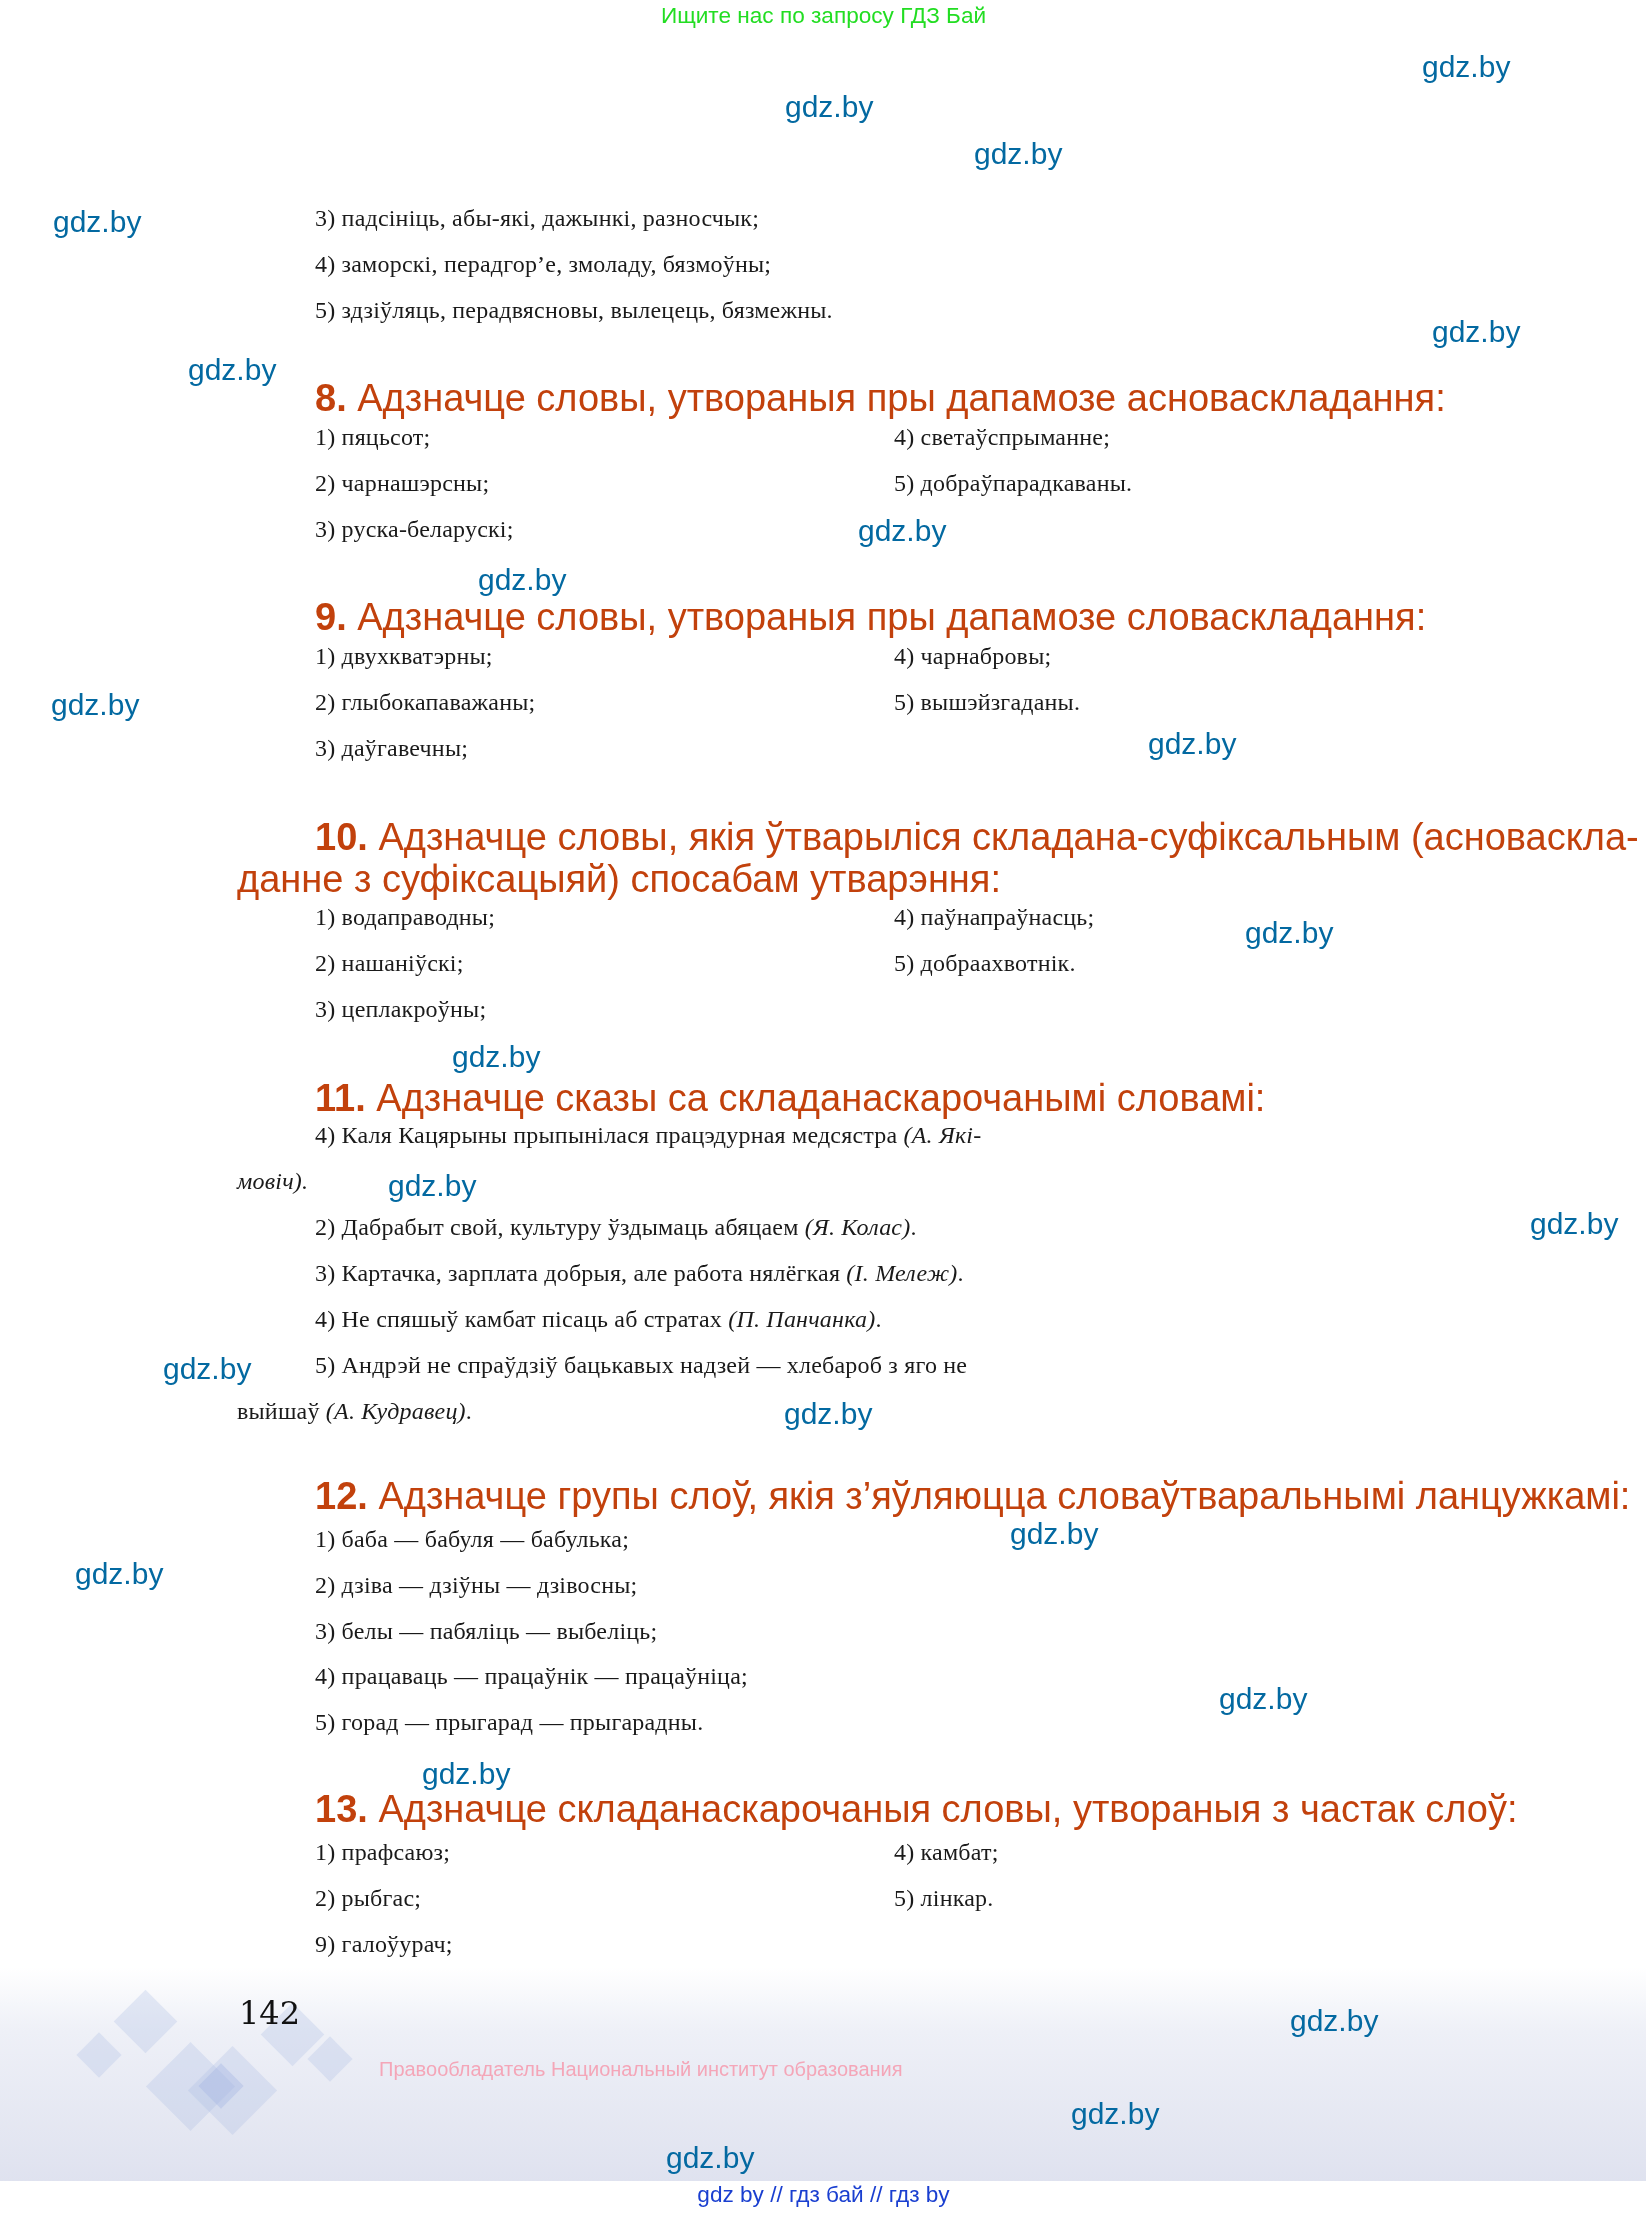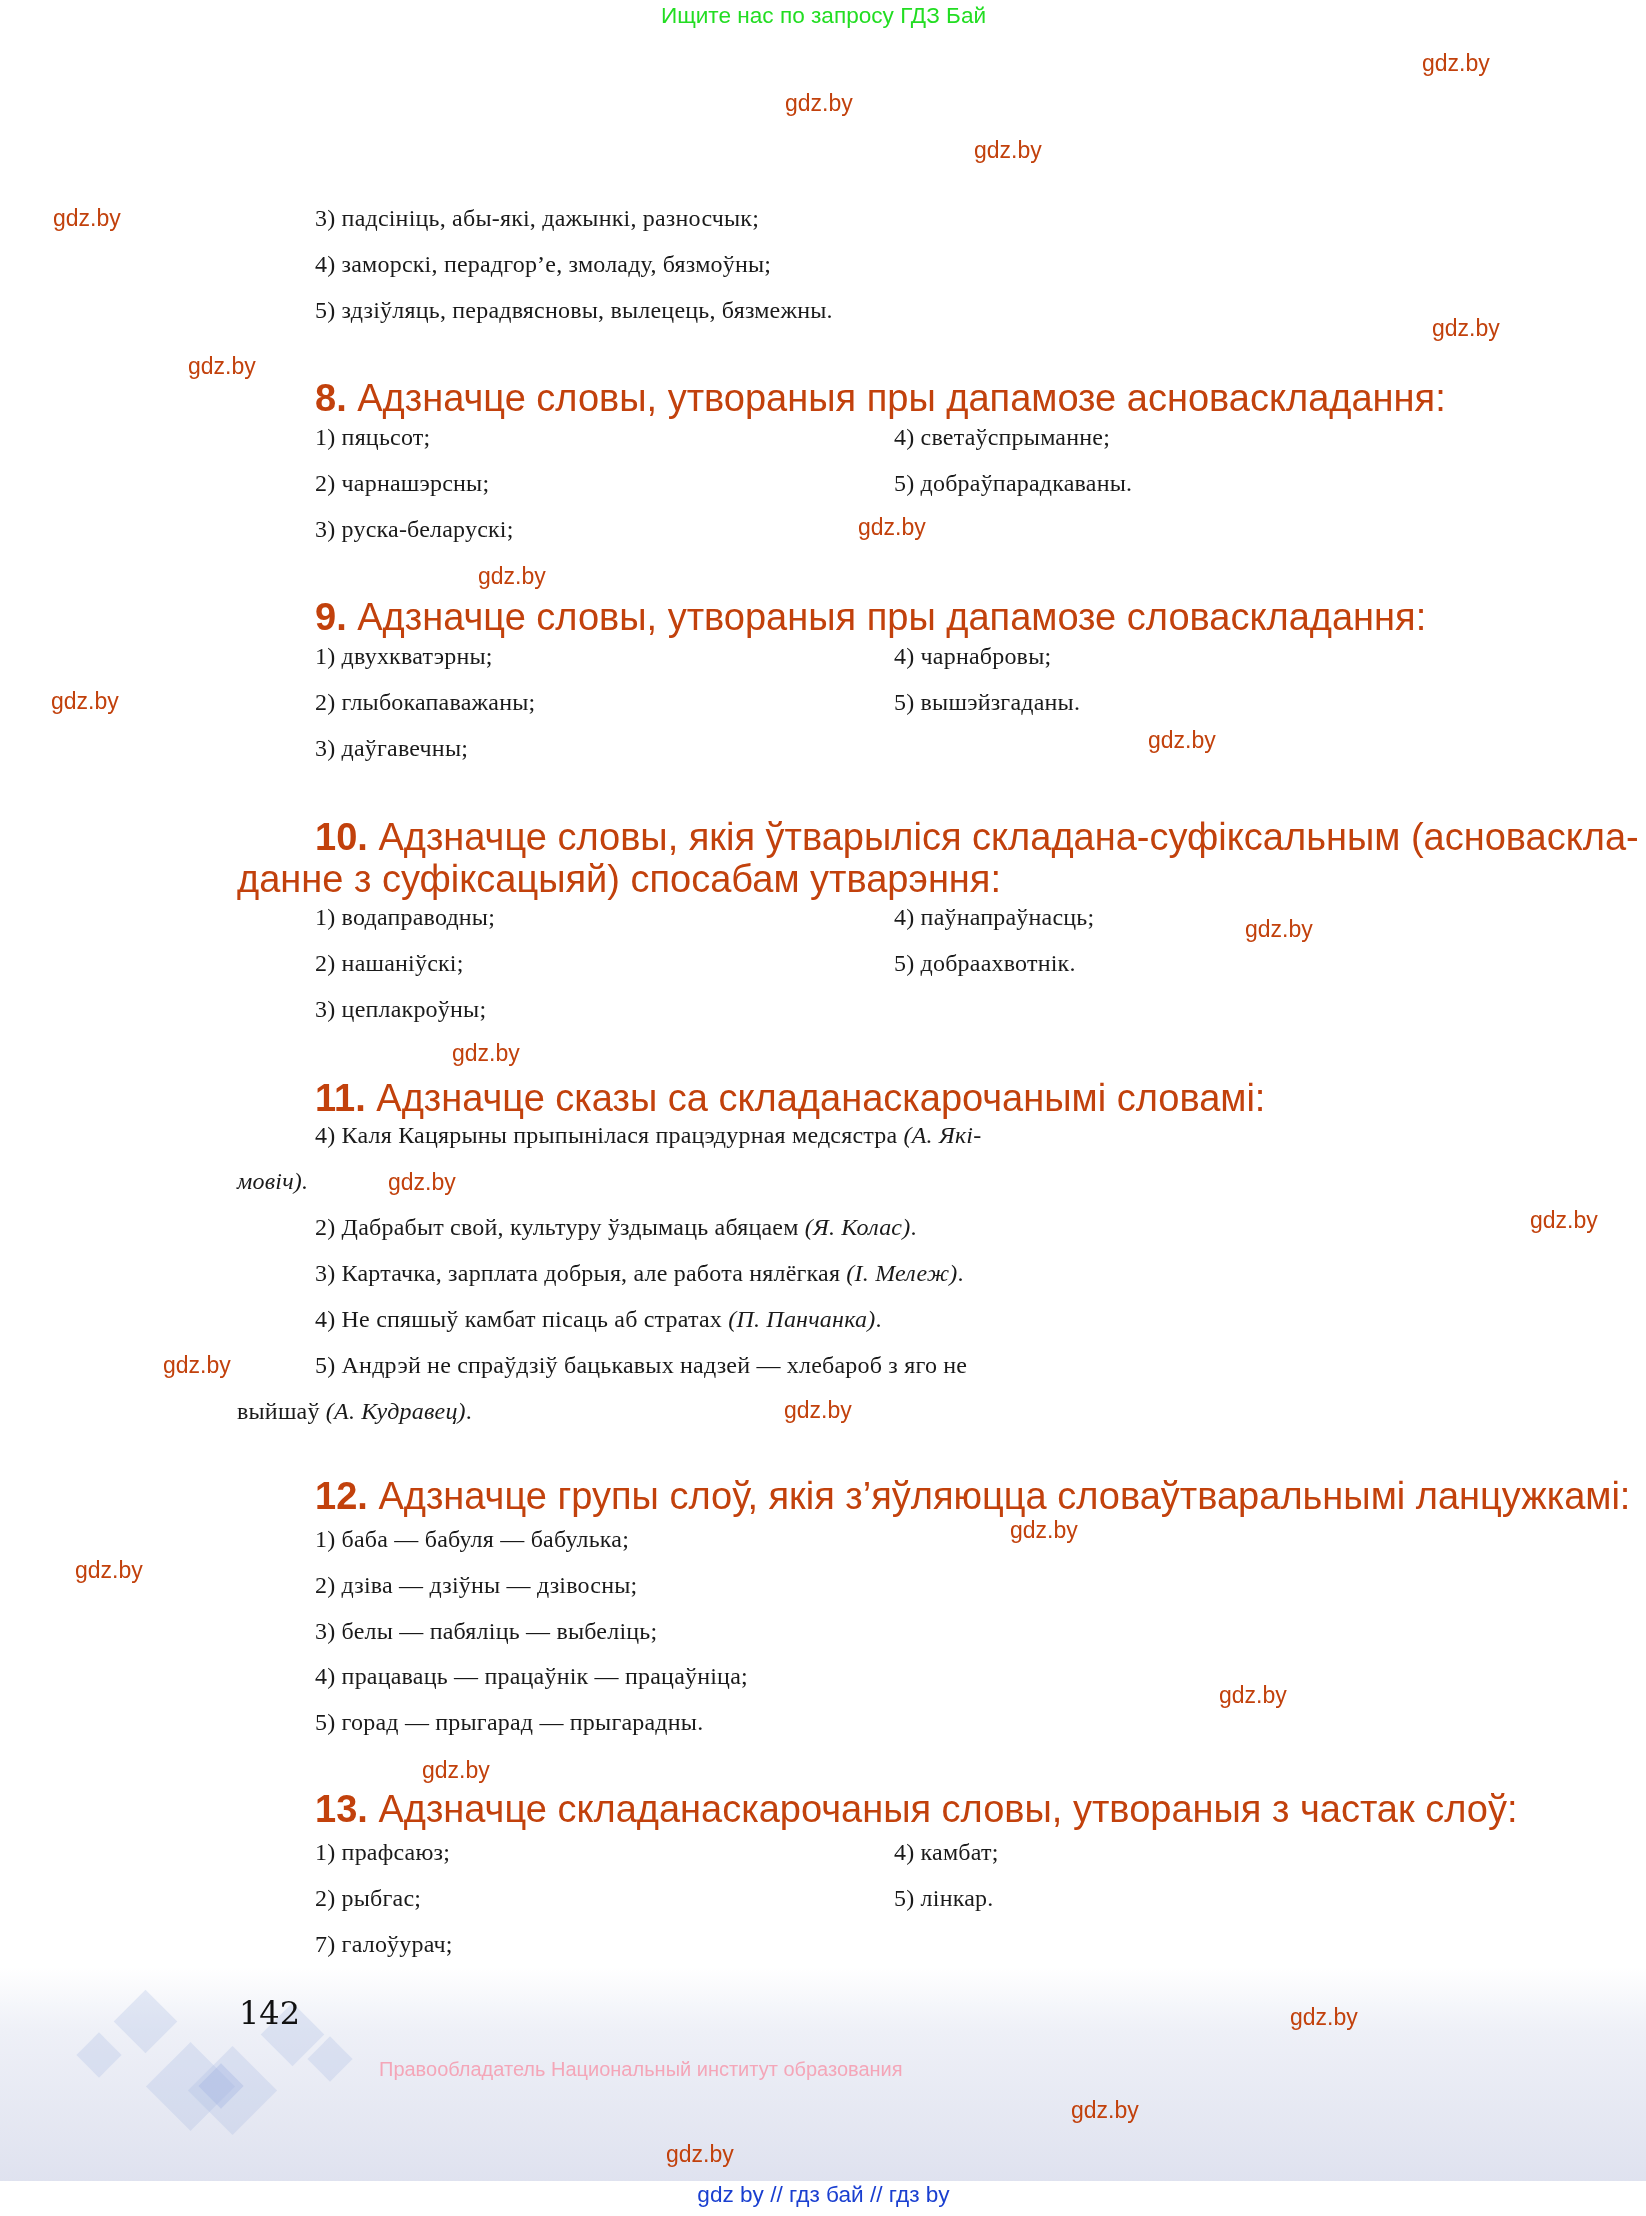--- a/index.html
+++ b/index.html
@@ -8,21 +8,21 @@
     background: #ffffff;
     font-family: "DejaVu Serif", "Liberation Serif", serif;
     color: #1a1a1a;
   }
   .abs { position: absolute; white-space: nowrap; }
   .top-banner {
     left: 0; width: 1647px; top: 3.2px; text-align: center;
     font-family: "Liberation Sans", sans-serif; font-size: 22.6px; color: #22dd22;
   }
   .wm {
-    font-family: "Liberation Sans", sans-serif; font-size: 23px; color: #c2410c;
+    font-family: "Liberation Sans", sans-serif; font-size: 30px; color: #0369a1;
   }
   .serif-line {
     font-family: "Liberation Serif", "DejaVu Serif", serif;
     font-size: 24px; color: #1a1a1a; letter-spacing: 0.2px;
   }
   .task {
     font-family: "Liberation Sans", sans-serif; font-size: 38px; color: #c2410c;
   }
   .task b { font-weight: bold; }
   .ital { font-style: italic; }
@@ -140,21 +140,21 @@
 <div class="abs serif-line" style="left:315px;top:1618px">3) белы — пабяліць — выбеліць;</div>
 <div class="abs serif-line" style="left:315px;top:1663px">4) працаваць — працаўнік — працаўніца;</div>
 <div class="abs serif-line" style="left:315px;top:1709px">5) горад — прыгарад — прыгарадны.</div>
 
 <div class="abs task" style="left:315px;top:1788px">
   <b>13.</b>
   <span>Адзначце складанаскарочаныя словы, утвораныя з частак слоў:</span>
 </div>
 <div class="abs serif-line" style="left:315px;top:1839px">1) прафсаюз;</div>
 <div class="abs serif-line" style="left:315px;top:1885px">2) рыбгас;</div>
-<div class="abs serif-line" style="left:315px;top:1931px">7) галоўурач;</div>
+<div class="abs serif-line" style="left:315px;top:1931px">9) галоўурач;</div>
 <div class="abs serif-line" style="left:894px;top:1839px">4) камбат;</div>
 <div class="abs serif-line" style="left:894px;top:1885px">5) лінкар.</div>
 
 <div class="abs footer-bg"></div>
 <div class="diamond" style="left:123px;top:1999px;width:45px;height:45px"></div>
 <div class="diamond" style="left:83px;top:2039px;width:32px;height:32px"></div>
 <div class="diamond" style="left:159px;top:2055px;width:63px;height:63px"></div>
 <div class="diamond" style="left:201px;top:2059px;width:63px;height:63px"></div>
 <div class="diamond" style="left:205px;top:2070px;width:32px;height:32px;background:rgba(160,178,225,0.35)"></div>
 <div class="diamond" style="left:270px;top:2012px;width:45px;height:45px"></div>

